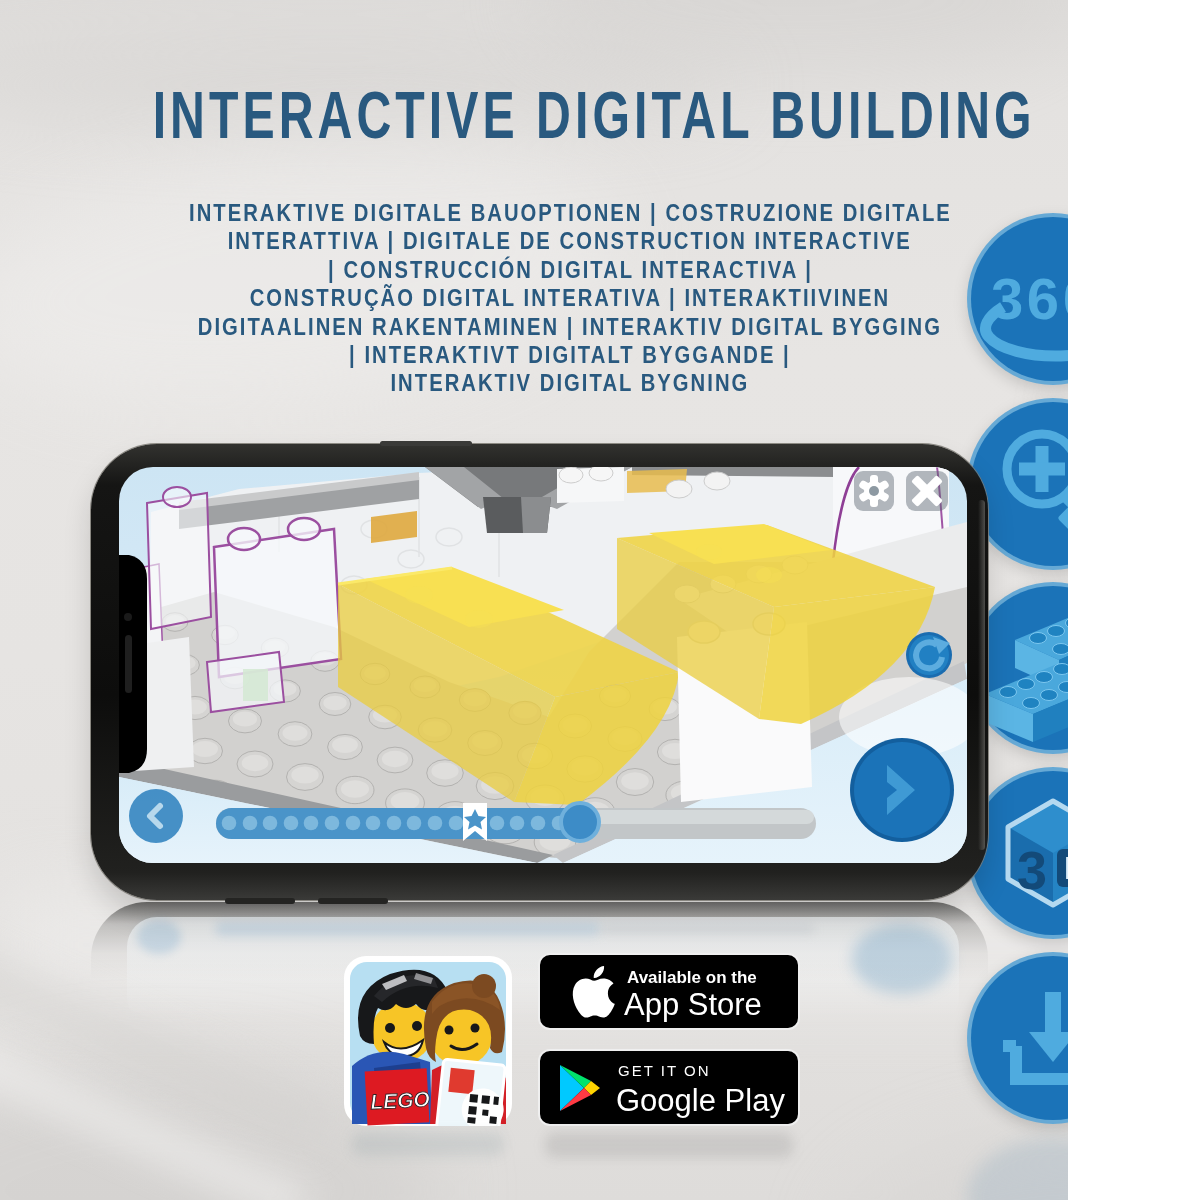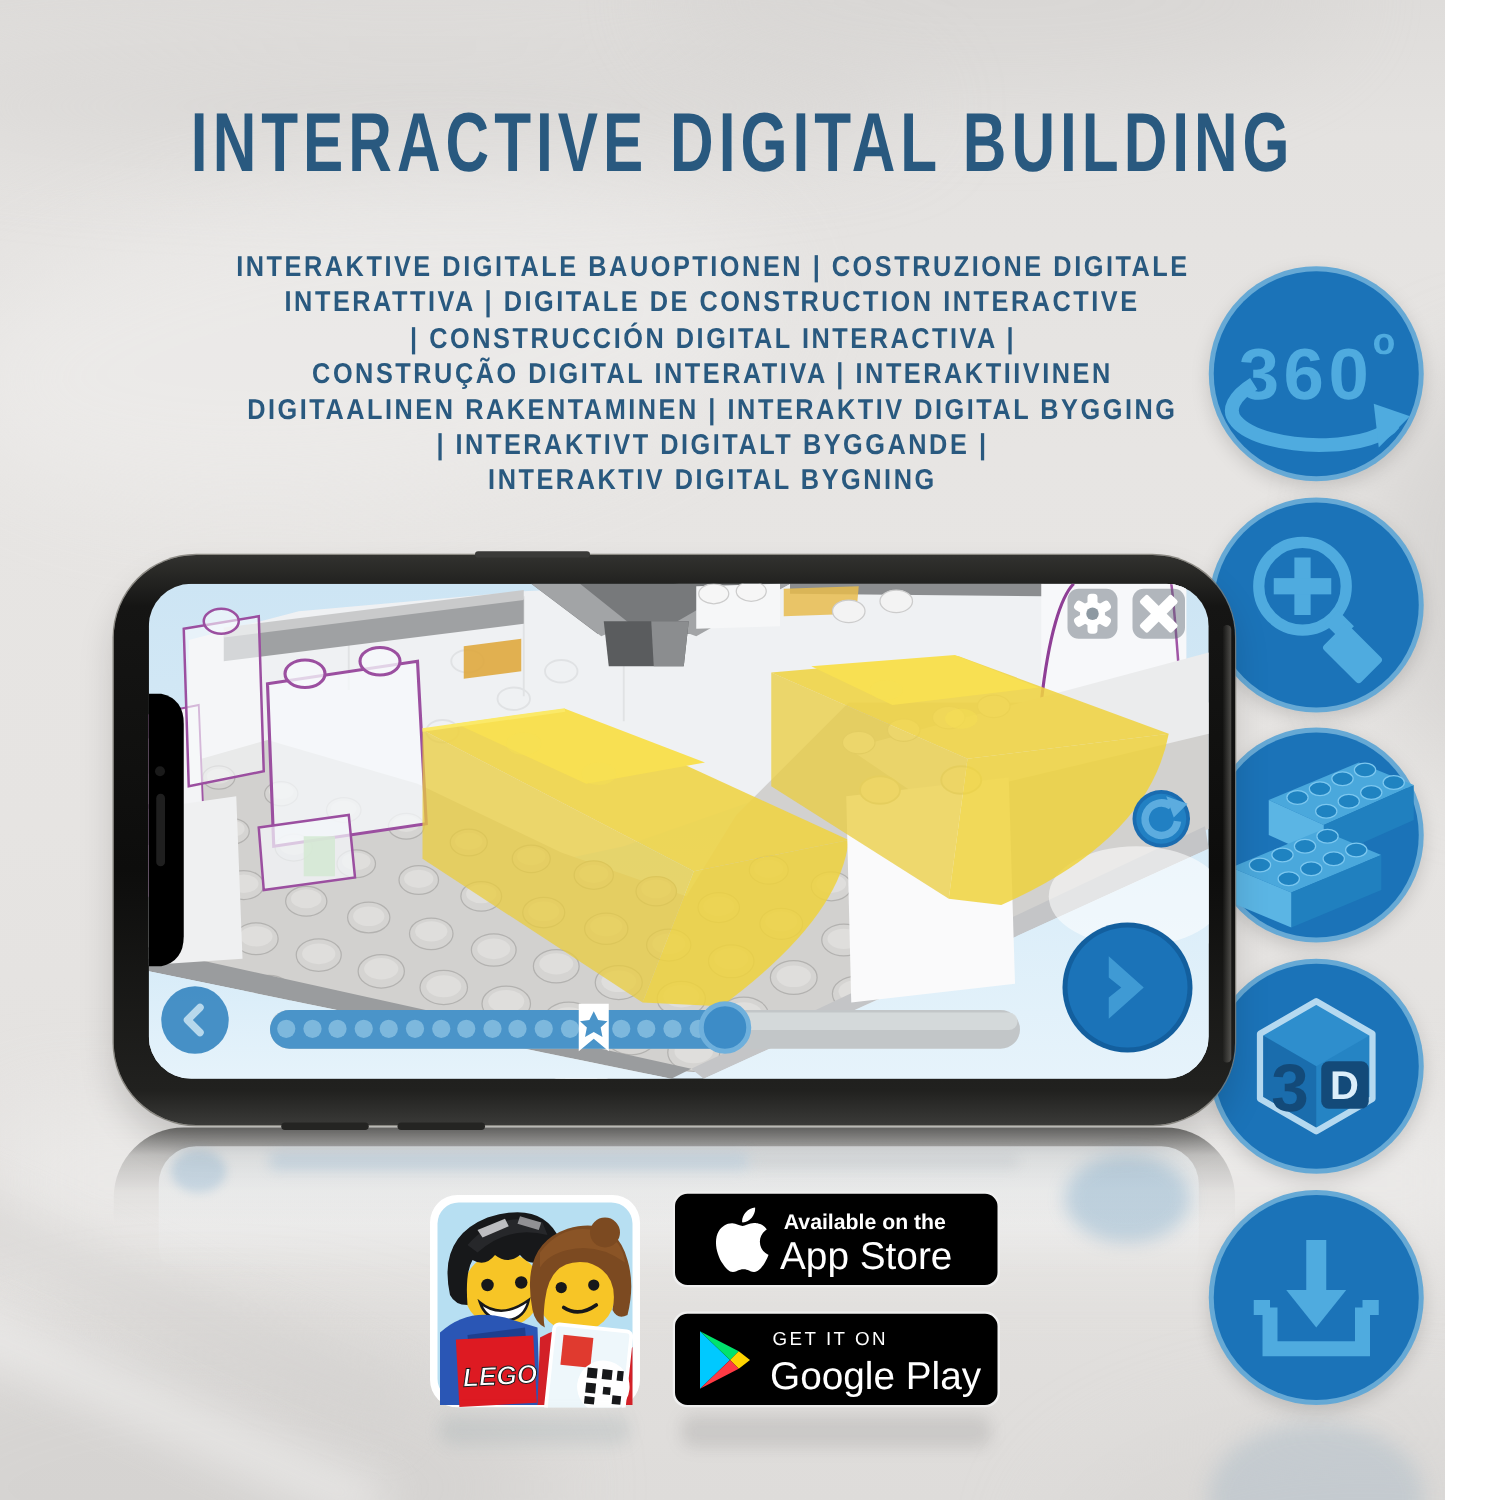--- a/index.html
+++ b/index.html
@@ -1,16 +1,16 @@
 <!DOCTYPE html>
 <html><head>
 <meta charset="utf-8">
 <style>
   html,body{margin:0;padding:0}
-  .page{position:relative;width:1156px;height:1200px;overflow:hidden;
+  .page{position:relative;width:1068px;height:1200px;overflow:hidden;
         font-family:"Liberation Sans",sans-serif;
         background:linear-gradient(180deg,#dedcda 0%,#e4e2e0 9%,#e7e5e3 30%,#e6e4e2 55%,#e4e2e0 75%,#dedcda 100%)}
   .abs{position:absolute}
   .blur{filter:blur(38px)}
   .title{left:-19px;top:76px;width:1200px;text-align:center;
          color:#29597f;font-weight:bold;font-size:67px;white-space:nowrap}
   .title span{display:inline-block;transform:scaleX(0.72);letter-spacing:5.6px}
   .subtitle{left:-30px;top:199px;width:1200px;text-align:center;color:#29597f;
             font-weight:bold;font-size:23px;line-height:28.4px;white-space:nowrap}
   .subtitle span{display:inline-block;transform:scaleX(0.88);letter-spacing:2.3px}

